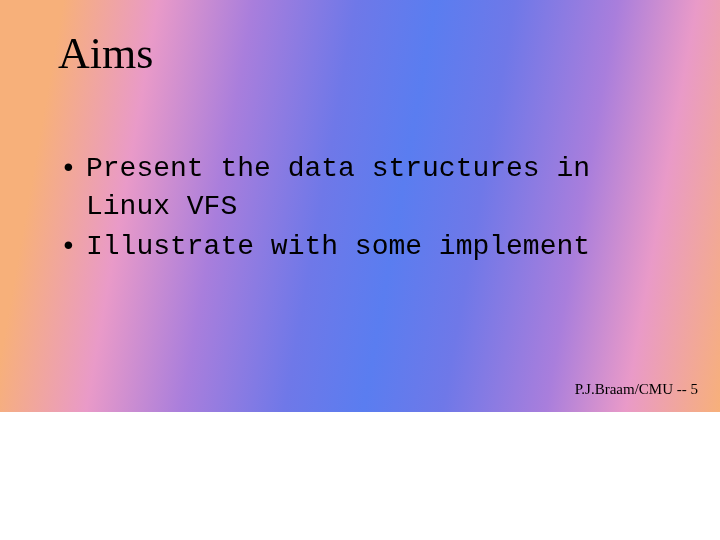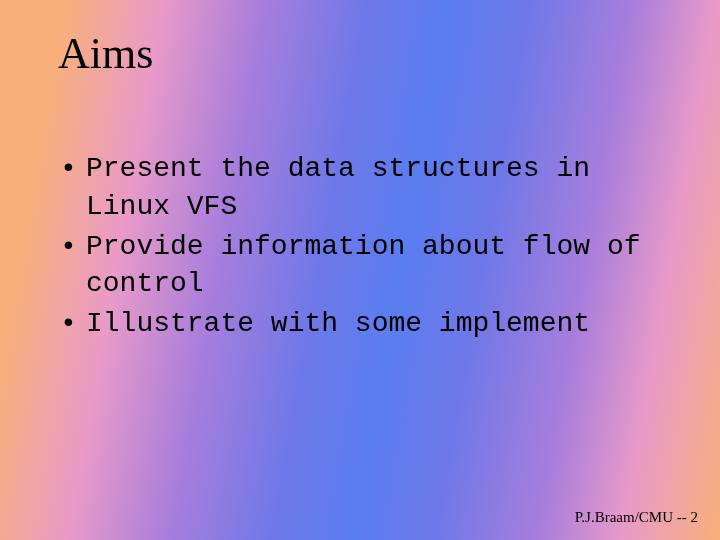--- a/index.html
+++ b/index.html
@@ -5,21 +5,21 @@
   html, body {
     margin: 0;
     padding: 0;
     width: 720px;
     height: 540px;
     overflow: hidden;
     font-family: "Times New Roman", Times, serif;
   }
   .slide {
     width: 720px;
-    height: 540px;
+    height: 412px;
     box-sizing: border-box;
     position: relative;
     background: linear-gradient(100deg,
       #f7b07a 0%,
       #f7b07a 8%,
       #e99ac8 20%,
       #a97edc 32%,
       #6f78e8 45%,
       #5a7df0 55%,
       #6f78e8 65%,
@@ -66,17 +66,16 @@
     font-size: 15px;
   }
 </style>
 </head>
 <body>
 
 <div class="slide">
   <div class="title">Aims</div>
   <ul class="bullets">
     <li>Present the data structures in Linux VFS</li>
-    <li>Provide information about flow of control</li>
     <li>Illustrate with some implement</li>
   </ul>
-  <div class="footer">P.J.Braam/CMU -- 2</div>
+  <div class="footer">P.J.Braam/CMU -- 5</div>
 </div>
 
 </body></html>

